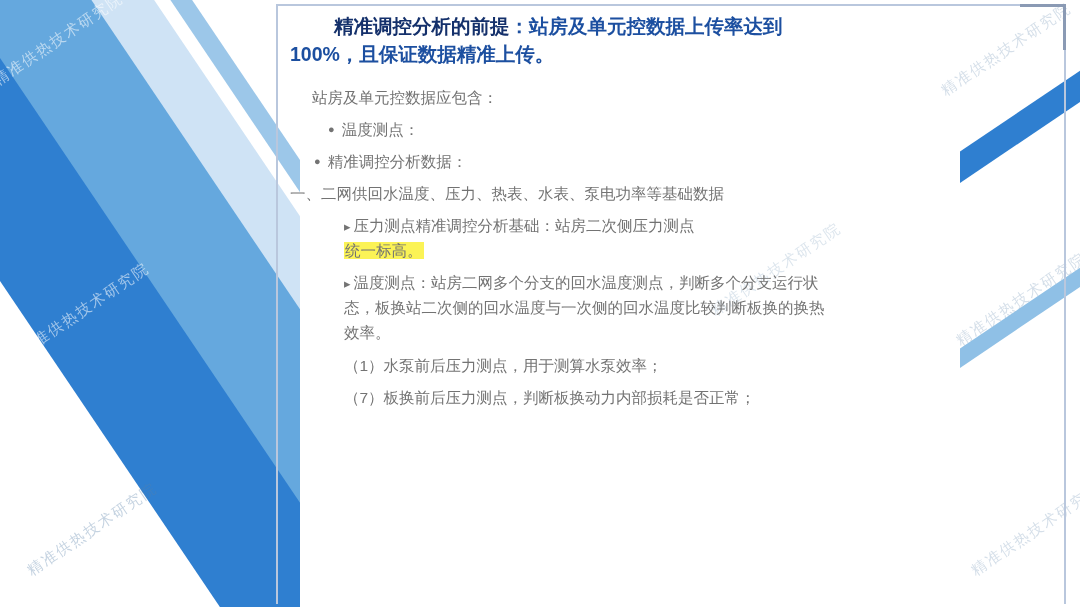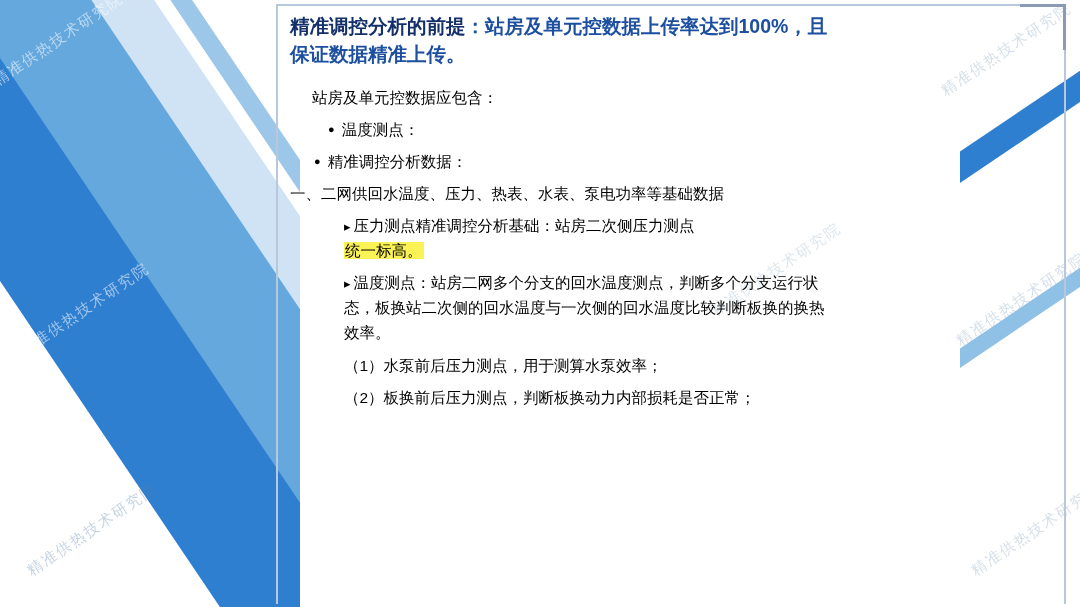--- a/index.html
+++ b/index.html
@@ -127,30 +127,31 @@
   .title-block {
     font-size: 19.5px;
     line-height: 1.45;
     font-weight: bold;
     color: #1f3d74;
     margin: 0 0 16px 0;
   }
   .title-strong {
     color: #14306b;
     font-weight: bold;
+    margin-left: 44px;
   }
   .title-rest {
     color: #1c4fa0;
     font-weight: bold;
   }
 
   .body {
     font-size: 15.5px;
     line-height: 1.62;
-    color: #000000;
+    color: #737373;
   }
   .p {
     margin: 0 0 7px 0;
   }
   .indent2 { padding-left: 38px; }
   .indent3 { padding-left: 24px; }
   .indent4 { padding-left: 54px; }
   .indent5 { padding-left: 22px; }
 
   .bullet-dot::before {
@@ -221,17 +222,17 @@
       <p class="p indent4">
         <span class="bullet-tri"></span><span>压力测点精准调控分析基础：站房二次侧压力测点</span><br>
         <span class="hl">统一标高。</span>
       </p>
 
       <p class="p indent4">
         <span class="bullet-tri"></span><span>温度测点：站房二网多个分支的回水温度测点，判断多个分支运行状态，板换站二次侧的回水温度与一次侧的回水温度比较判断板换的换热效率。</span>
       </p>
 
       <p class="p indent4">（1）水泵前后压力测点，用于测算水泵效率；</p>
-      <p class="p indent4">（2）板换前后压力测点，判断板换动力内部损耗是否正常；</p>
+      <p class="p indent4">（7）板换前后压力测点，判断板换动力内部损耗是否正常；</p>
 
     </div>
   </div>
 </div>
 
 </body></html>

